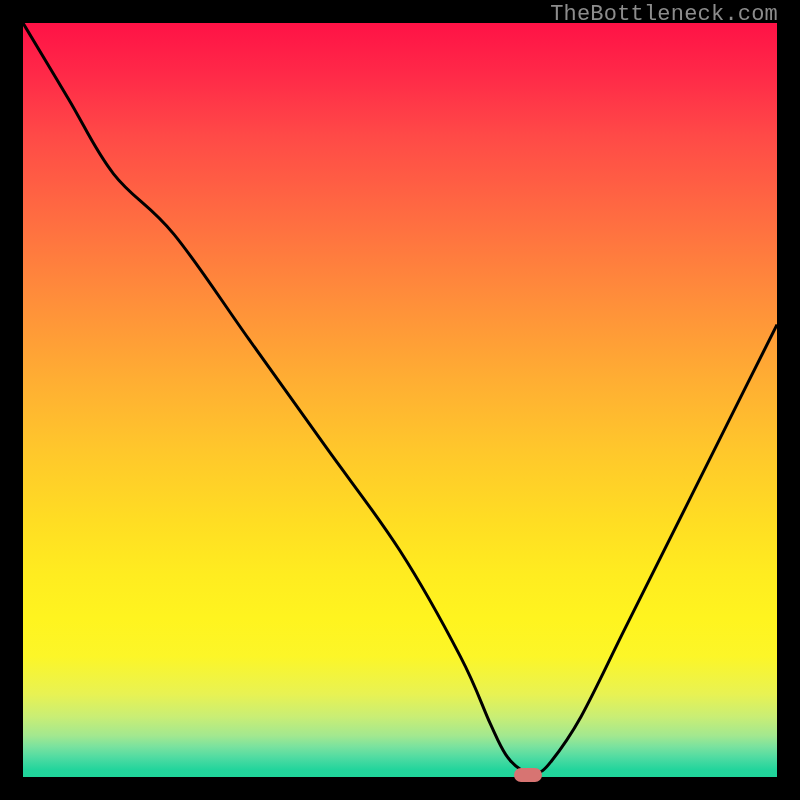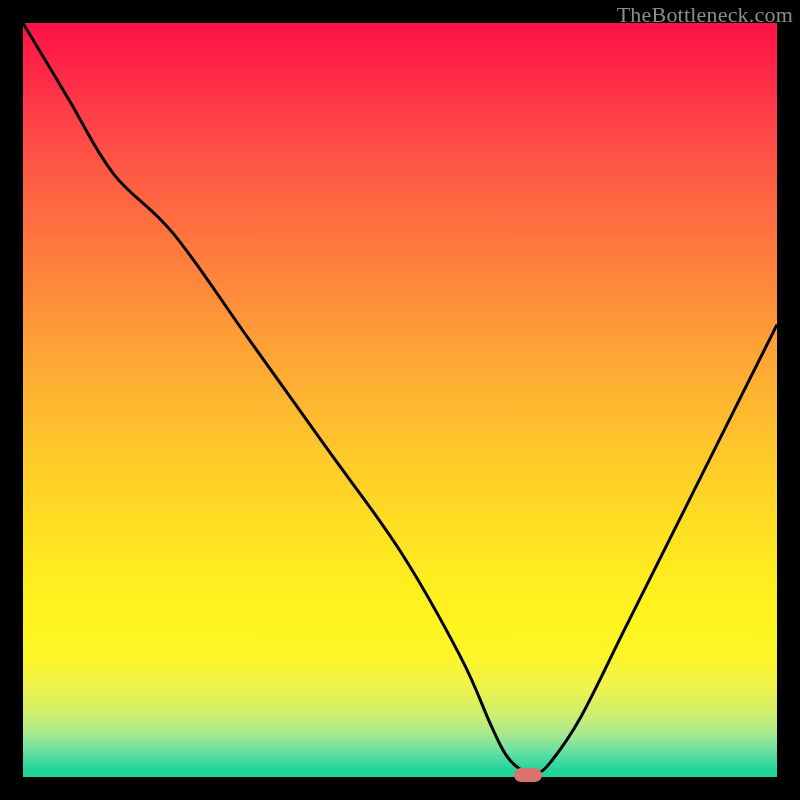--- a/index.html
+++ b/index.html
@@ -52,22 +52,22 @@
   .marker {
     position: absolute;
     width: 28px;
     height: 14px;
     background: #d77472;
     border-radius: 7px;
   }
   .watermark {
     position: absolute;
     top: 2px;
-    right: 7px;
-    font-family: Liberation Serif, serif;
+    right: 22px;
+    font-family: Liberation Mono, monospace;
     font-size: 22px;
     font-weight: 500;
     color: #8c8c8c;
     letter-spacing: 0.2px;
   }
 </style>
 </head>
 <body>
 <div class="container">
 

